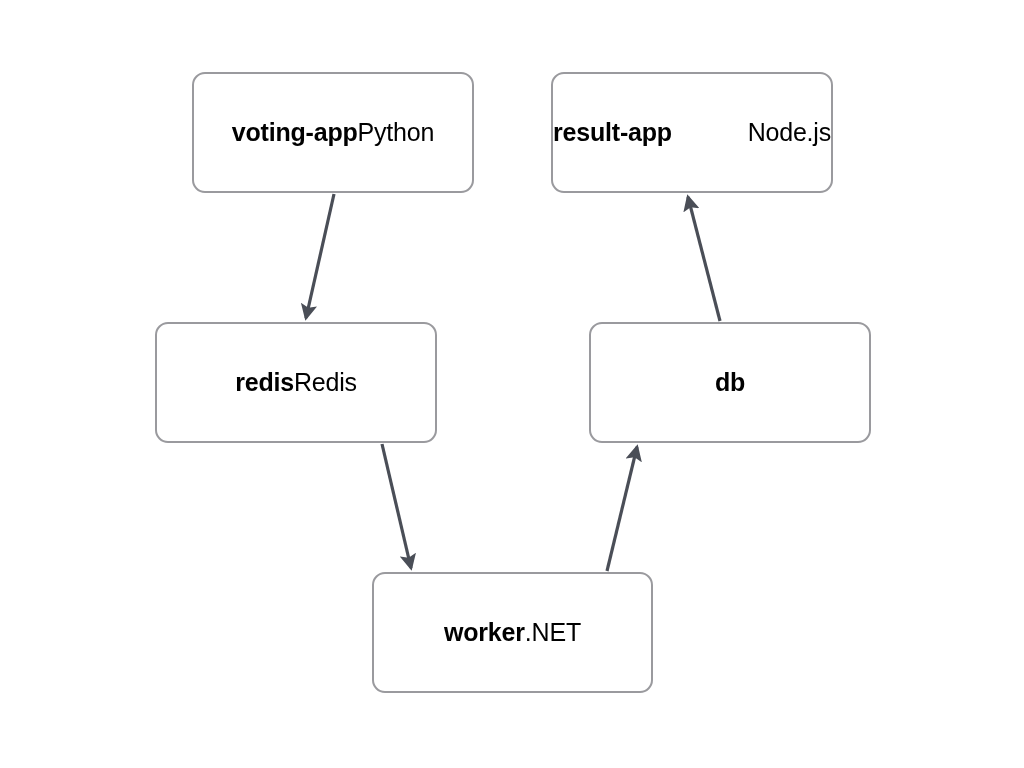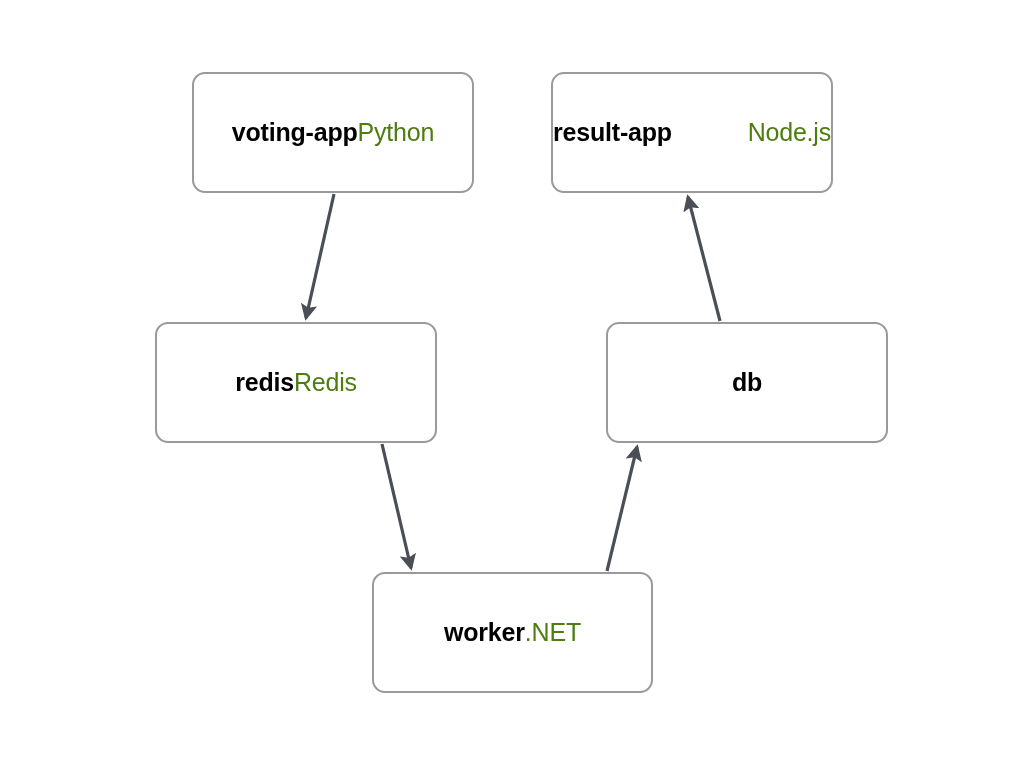--- a/index.html
+++ b/index.html
@@ -40,21 +40,21 @@
   .node-title {
     font-size: 25px;
     font-weight: bold;
     color: #000000;
     line-height: 1.16;
     letter-spacing: -0.2px;
   }
   .node-subtitle {
     font-size: 25px;
     font-weight: normal;
-    color: #4d7c0f;
+    color: #000000;
     line-height: 1.22;
     letter-spacing: -0.2px;
   }
 </style>
 </head>
 <body>
 
 <div id="canvas" style="background: rgb(255, 255, 255);">
 
   <svg id="edge-layer" viewBox="0 0 1024 768" width="1024" height="768" xmlns="http://www.w3.org/2000/svg">
@@ -79,21 +79,21 @@
   <div class="node" id="node-1" style="left: 551px; top: 72px; width: 282px; height: 121px; border-color: rgb(154, 154, 158); background: rgb(255, 255, 255); justify-content: space-between;">
     <div class="node-title">result-app</div>
     <div class="node-subtitle">Node.js</div>
   </div>
 
   <div class="node" id="node-2" style="left: 155px; top: 322px; width: 282px; height: 121px; border-color: rgb(154, 154, 158); background: rgb(255, 255, 255);">
     <div class="node-title">redis</div>
     <div class="node-subtitle">Redis</div>
   </div>
 
-  <div class="node" id="node-3" style="left: 589px; top: 322px; width: 282px; height: 121px; border-color: rgb(154, 154, 158); background: rgb(255, 255, 255); margin-left: 17px;">
+  <div class="node" id="node-3" style="left: 589px; top: 322px; width: 282px; height: 121px; border-color: rgb(154, 154, 158); background: rgb(255, 255, 255);">
     <div class="node-title">db</div>
   </div>
 
   <div class="node" id="node-4" style="left: 372px; top: 572px; width: 281px; height: 121px; border-color: rgb(154, 154, 158); background: rgb(255, 255, 255);">
     <div class="node-title">worker</div>
     <div class="node-subtitle">.NET</div>
   </div>
 
 </div>
 

